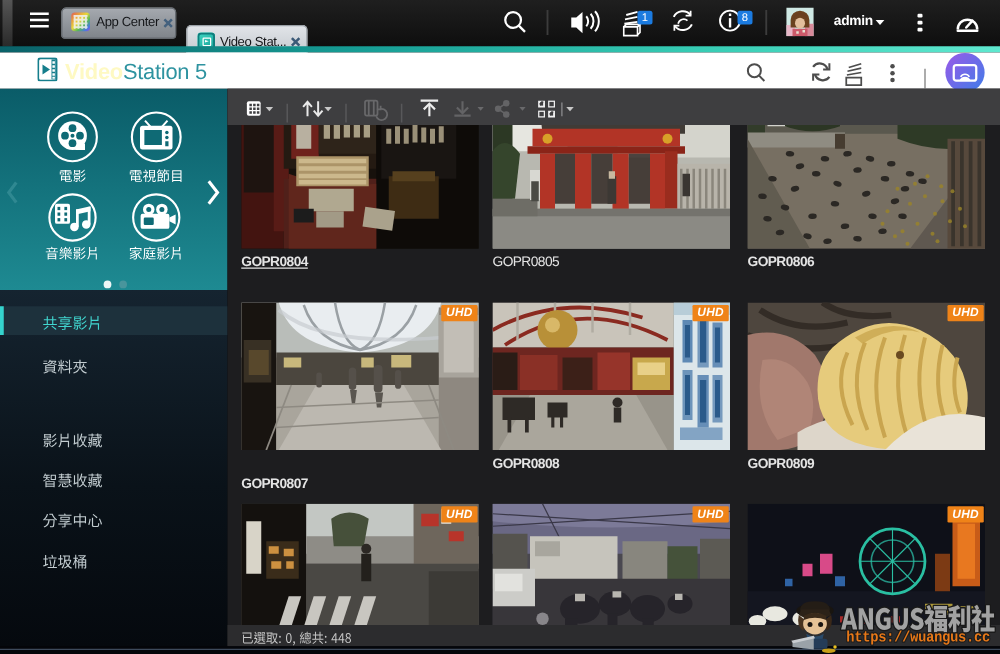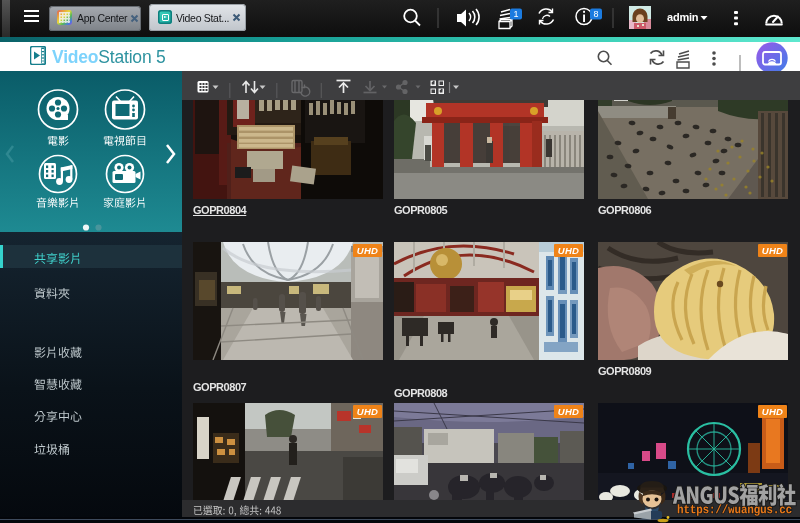--- a/index.html
+++ b/index.html
@@ -78,21 +78,21 @@
 linear-gradient(#f2f2f2,#f2f2f2) 0 9px/11px 1.5px no-repeat,
 linear-gradient(90deg,#f2f2f2,#f2f2f2) 0 0/1.5px 11px no-repeat,
 linear-gradient(90deg,#f2f2f2,#f2f2f2) 3px 0/1.5px 11px no-repeat,
 linear-gradient(90deg,#f2f2f2,#f2f2f2) 6px 0/1.5px 11px no-repeat,
 linear-gradient(90deg,#f2f2f2,#f2f2f2) 9px 0/1.5px 11px no-repeat;opacity:.85;"></div>
 <div class="abs" style="left:28px;top:6px;font-size:10.5px;color:#15171a;letter-spacing:-0.3px;">App Center</div>
 <svg class="abs" style="left:81px;top:7.5px" width="9" height="9">
       <path d="M1.5 1.5 l6 6 M7.5 1.5 l-6 6" stroke="#44617e" stroke-width="2"></path>
     </svg>
 </div>
-<div class="abs" style="left:149px;top:4px;width:97px;height:27px;border-radius:4px 4px 3px 3px;background:linear-gradient(180deg,#e2e5e9,#c0c5cb);box-shadow:inset 0 0 0 1px #9aa0a6;">
+<div class="abs" style="left:149px;top:20px;width:97px;height:27px;border-radius:4px 4px 3px 3px;background:linear-gradient(180deg,#e2e5e9,#c0c5cb);box-shadow:inset 0 0 0 1px #9aa0a6;">
 <div class="abs" style="left:9px;top:6px;width:14px;height:14px;border-radius:3px;background:linear-gradient(145deg,#3fd8c2,#17a099);box-shadow:inset 0 0 0 1.5px #0f7d7c;"></div>
 <div class="abs" style="left:12.5px;top:9.5px;width:7px;height:7px;border:1.3px solid #fff;border-radius:1px;"></div>
 <div class="abs" style="left:14.8px;top:11.6px;width:0;height:0;border-left:3px solid #fff;border-top:1.6px solid transparent;border-bottom:1.6px solid transparent;"></div>
 <div class="abs" style="left:27px;top:8px;font-size:10.5px;color:#15171a;letter-spacing:-0.3px;">Video Stat...</div>
 <svg class="abs" style="left:83px;top:9px" width="9" height="9">
       <path d="M1.5 1.5 l6 6 M7.5 1.5 l-6 6" stroke="#3c5a77" stroke-width="2"></path>
     </svg>
 </div>
 <svg class="abs" style="left:398px;top:4px" width="390" height="29" viewBox="0 0 390 29">
 <g stroke="#fff" stroke-width="1.8" fill="none">
@@ -160,21 +160,21 @@
 <path d="M4 5.5 l6 4 l-6 4 z" fill="#157e8c"></path>
 <rect x="11.2" y="1.5" width="3.4" height="16" fill="#157e8c"></rect>
 <g fill="#fff">
       <rect x="11.9" y="3" width="2" height="2"></rect>
       <rect x="11.9" y="6.2" width="2" height="2"></rect>
       <rect x="11.9" y="9.4" width="2" height="2"></rect>
       <rect x="11.9" y="12.6" width="2" height="2"></rect>
       <rect x="11.9" y="15.4" width="2" height="1.6"></rect>
     </g>
 </svg>
-<div class="abs" style="left:52px;top:47px;font-size:17.5px;letter-spacing:-0.2px;color:#2e93a0;"><b style="color:#7dd3fc;font-weight:bold;">Video</b>Station 5</div>
+<div class="abs" style="left:52px;top:47px;font-size:17.5px;letter-spacing:-0.2px;color:#2e93a0;"><b style="color:#fef9c3;font-weight:bold;">Video</b>Station 5</div>
 <svg class="abs" style="left:595px;top:46px" width="200" height="25" viewBox="0 0 200 25">
 <g stroke="#4d4d4d" stroke-width="1.6" fill="none">
 <circle cx="8.5" cy="10.5" r="5.2"></circle>
       <line x1="12.3" y1="14.5" x2="16.5" y2="18.8"></line>
 <path d="M55.5 7.5 a6.5 6.5 0 0 1 11.5 2" stroke-width="1.8"></path>
       <path d="M68.5 4.5 v5 h-5" fill="none" stroke-width="1.6"></path>
 <path d="M68.5 15.5 a6.5 6.5 0 0 1 -11.5 -2" stroke-width="1.8"></path>
       <path d="M55.5 18.5 v-5 h5" stroke-width="1.6"></path>
 </g>
 <g stroke="#4d4d4d" stroke-width="1.4" fill="none">
@@ -441,21 +441,21 @@
     </g>
 <rect x="0" y="86" width="190" height="32" fill="#8b8a84"></rect>
 <path d="M0 86 h190 v6 h-190 z" fill="#74736d"></path>
 <rect x="0" y="78" width="36" height="14" fill="#6e6d66"></rect>
 <rect x="30" y="55" width="8" height="24" fill="#d8d8d2"></rect>
 <rect x="31" y="64" width="6" height="16" fill="#4a4a44"></rect>
 <rect x="92" y="60" width="7" height="22" fill="#3c3834"></rect>
     <rect x="93" y="56" width="5" height="6" fill="#c8b8a0"></rect>
 <rect x="152" y="58" width="6" height="18" fill="#3a3632"></rect>
 </svg>
-<div class="abs" style="left:394px;top:204px;font-size:11px;font-weight:bold;color:#e4e4e4;letter-spacing:-0.45px;">GOPR0805</div>
+<div class="abs" style="left:394px;top:204px;font-size:11px;font-weight:normal;color:#e4e4e4;letter-spacing:-0.45px;">GOPR0805</div>
 <svg class="abs" style="left:598px;top:81px" width="190" height="118" viewBox="0 0 190 118">
 <rect width="190" height="118" fill="#776f62"></rect>
 <rect x="0" y="0" width="190" height="26" fill="#5a584e"></rect>
 <rect x="16" y="2" width="30" height="18" fill="#d2d2cc"></rect>
 <rect x="50" y="6" width="26" height="12" fill="#c8c8c2"></rect>
 <rect x="84" y="4" width="22" height="14" fill="#dadad4"></rect>
 <path d="M30 0 h44 v20 q-22 8 -44 0 z" fill="#2c3624"></path>
 <path d="M120 0 h70 v34 q-35 10 -70 -4 z" fill="#2e3a26"></path>
 <rect x="0" y="0" width="14" height="30" fill="#323c2a"></rect>
 <rect x="0" y="25" width="78" height="12" fill="#8f8c82"></rect>
@@ -614,21 +614,21 @@
 <g fill="#2a5a8a">
       <rect x="154" y="18" width="4" height="26"></rect>
       <rect x="166" y="12" width="5" height="36"></rect>
       <rect x="178" y="20" width="4" height="28"></rect>
       <rect x="154" y="58" width="4" height="32"></rect>
       <rect x="166" y="62" width="5" height="34"></rect>
       <rect x="178" y="62" width="4" height="30"></rect>
     </g>
 </svg>
 <div class="abs" style="left:554px;top:244px;width:29px;height:13px;background:#ef8318;border-radius:1px;color:#fff;font-style:italic;font-weight:bold;font-size:9.5px;text-align:center;line-height:13px;letter-spacing:.3px;">UHD</div>
-<div class="abs" style="left:394px;top:365px;font-size:11px;font-weight:bold;color:#e4e4e4;letter-spacing:-0.45px;margin-top:22px;">GOPR0808</div>
+<div class="abs" style="left:394px;top:365px;font-size:11px;font-weight:bold;color:#e4e4e4;letter-spacing:-0.45px;">GOPR0808</div>
 <svg class="abs" style="left:598px;top:242px" width="190" height="118" viewBox="0 0 190 118">
 <rect width="190" height="118" fill="#4e463e"></rect>
 <g stroke="#332c26" stroke-width="5" fill="none">
       <path d="M10 6 q30 20 70 10"></path>
       <path d="M0 26 q40 18 85 6"></path>
       <path d="M60 0 q20 14 55 10"></path>
     </g>
 <path d="M0 26 q32 -8 54 16 q14 20 8 48 q-8 26 -36 28 h-26 z" fill="#a1786c"></path>
 <path d="M12 46 q22 -4 36 18 q8 16 2 36 l-26 10 q-20 -26 -12 -64 z" fill="#b08577"></path>
 <path d="M40 104 q40 -26 150 -12 l0 26 h-150 z" fill="#ddd6ca"></path>

